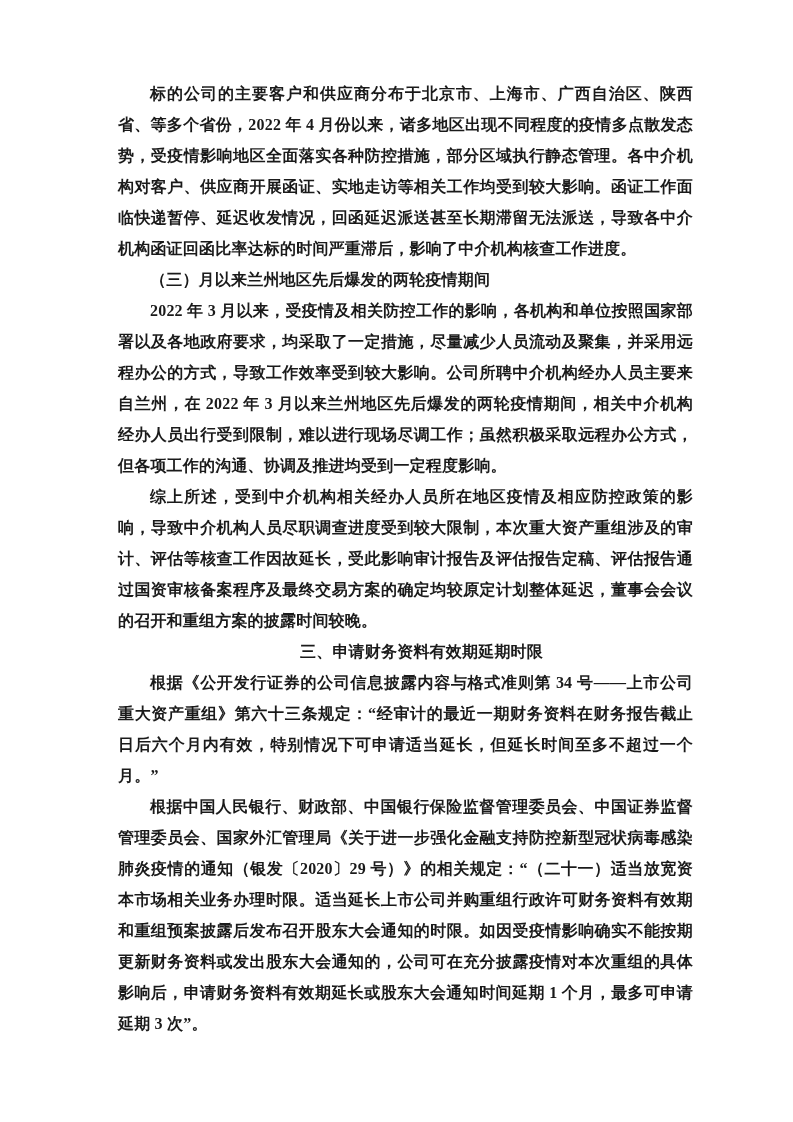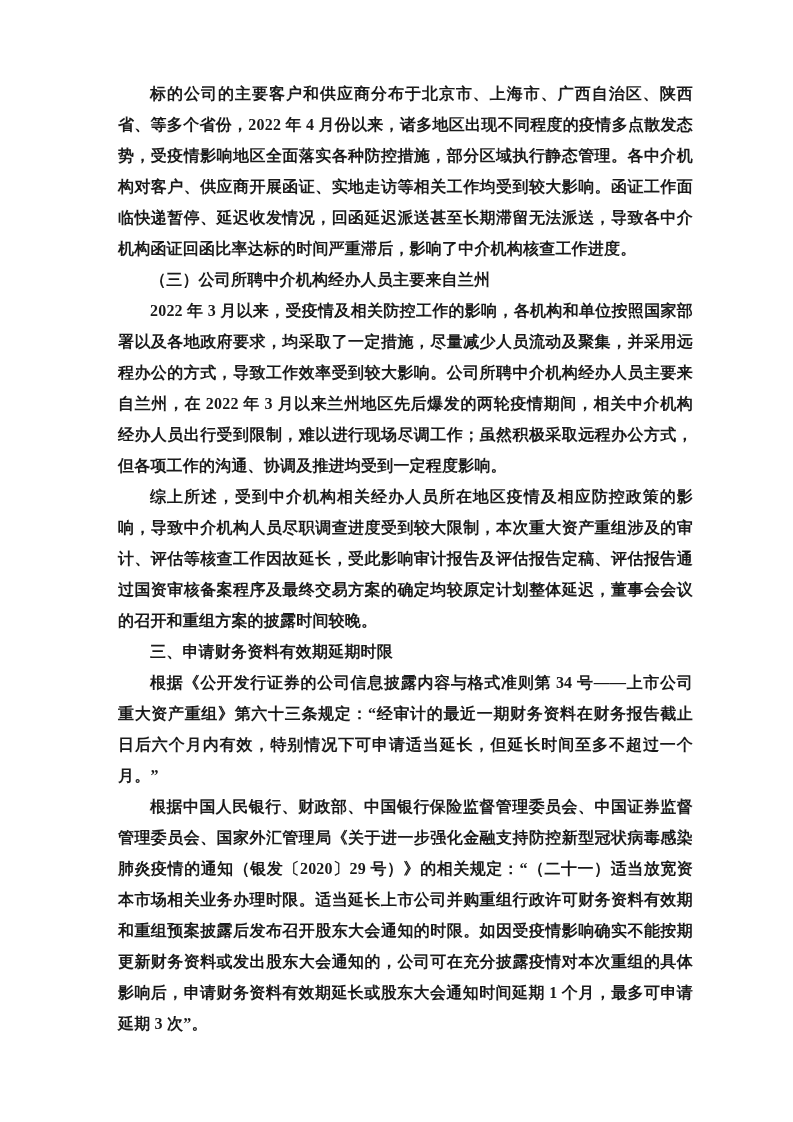--- a/index.html
+++ b/index.html
@@ -28,29 +28,29 @@
     line-height: 31px;
     color: #1a1a1a;
     text-align: justify;
     text-indent: 32px;
     letter-spacing: 0.2px;
     font-weight: bold;
   }
   .para.heading {
     font-family: "Liberation Sans", "DejaVu Sans", sans-serif;
     font-weight: bold;
-    text-align: left;
+    text-align: center;
   }
 </style>
 </head>
 <body>
 
 <div class="page">
   <div class="content">
     <p class="para body">标的公司的主要客户和供应商分布于北京市、上海市、广西自治区、陕西省、等多个省份，2022 年 4 月份以来，诸多地区出现不同程度的疫情多点散发态势，受疫情影响地区全面落实各种防控措施，部分区域执行静态管理。各中介机构对客户、供应商开展函证、实地走访等相关工作均受到较大影响。函证工作面临快递暂停、延迟收发情况，回函延迟派送甚至长期滞留无法派送，导致各中介机构函证回函比率达标的时间严重滞后，影响了中介机构核查工作进度。</p>
-    <p class="para subheading">（三）公司所聘中介机构经办人员主要来自兰州</p>
+    <p class="para subheading">（三）月以来兰州地区先后爆发的两轮疫情期间</p>
     <p class="para body">2022 年 3 月以来，受疫情及相关防控工作的影响，各机构和单位按照国家部署以及各地政府要求，均采取了一定措施，尽量减少人员流动及聚集，并采用远程办公的方式，导致工作效率受到较大影响。公司所聘中介机构经办人员主要来自兰州，在 2022 年 3 月以来兰州地区先后爆发的两轮疫情期间，相关中介机构经办人员出行受到限制，难以进行现场尽调工作；虽然积极采取远程办公方式，但各项工作的沟通、协调及推进均受到一定程度影响。</p>
     <p class="para body">综上所述，受到中介机构相关经办人员所在地区疫情及相应防控政策的影响，导致中介机构人员尽职调查进度受到较大限制，本次重大资产重组涉及的审计、评估等核查工作因故延长，受此影响审计报告及评估报告定稿、评估报告通过国资审核备案程序及最终交易方案的确定均较原定计划整体延迟，董事会会议的召开和重组方案的披露时间较晚。</p>
     <p class="para heading">三、申请财务资料有效期延期时限</p>
     <p class="para body">根据《公开发行证券的公司信息披露内容与格式准则第 34 号——上市公司重大资产重组》第六十三条规定：“经审计的最近一期财务资料在财务报告截止日后六个月内有效，特别情况下可申请适当延长，但延长时间至多不超过一个月。”</p>
     <p class="para body">根据中国人民银行、财政部、中国银行保险监督管理委员会、中国证券监督管理委员会、国家外汇管理局《关于进一步强化金融支持防控新型冠状病毒感染肺炎疫情的通知（银发〔2020〕29 号）》的相关规定：“（二十一）适当放宽资本市场相关业务办理时限。适当延长上市公司并购重组行政许可财务资料有效期和重组预案披露后发布召开股东大会通知的时限。如因受疫情影响确实不能按期更新财务资料或发出股东大会通知的，公司可在充分披露疫情对本次重组的具体影响后，申请财务资料有效期延长或股东大会通知时间延期 1 个月，最多可申请延期 3 次”。</p>
   </div>
 </div>
 
 </body></html>

